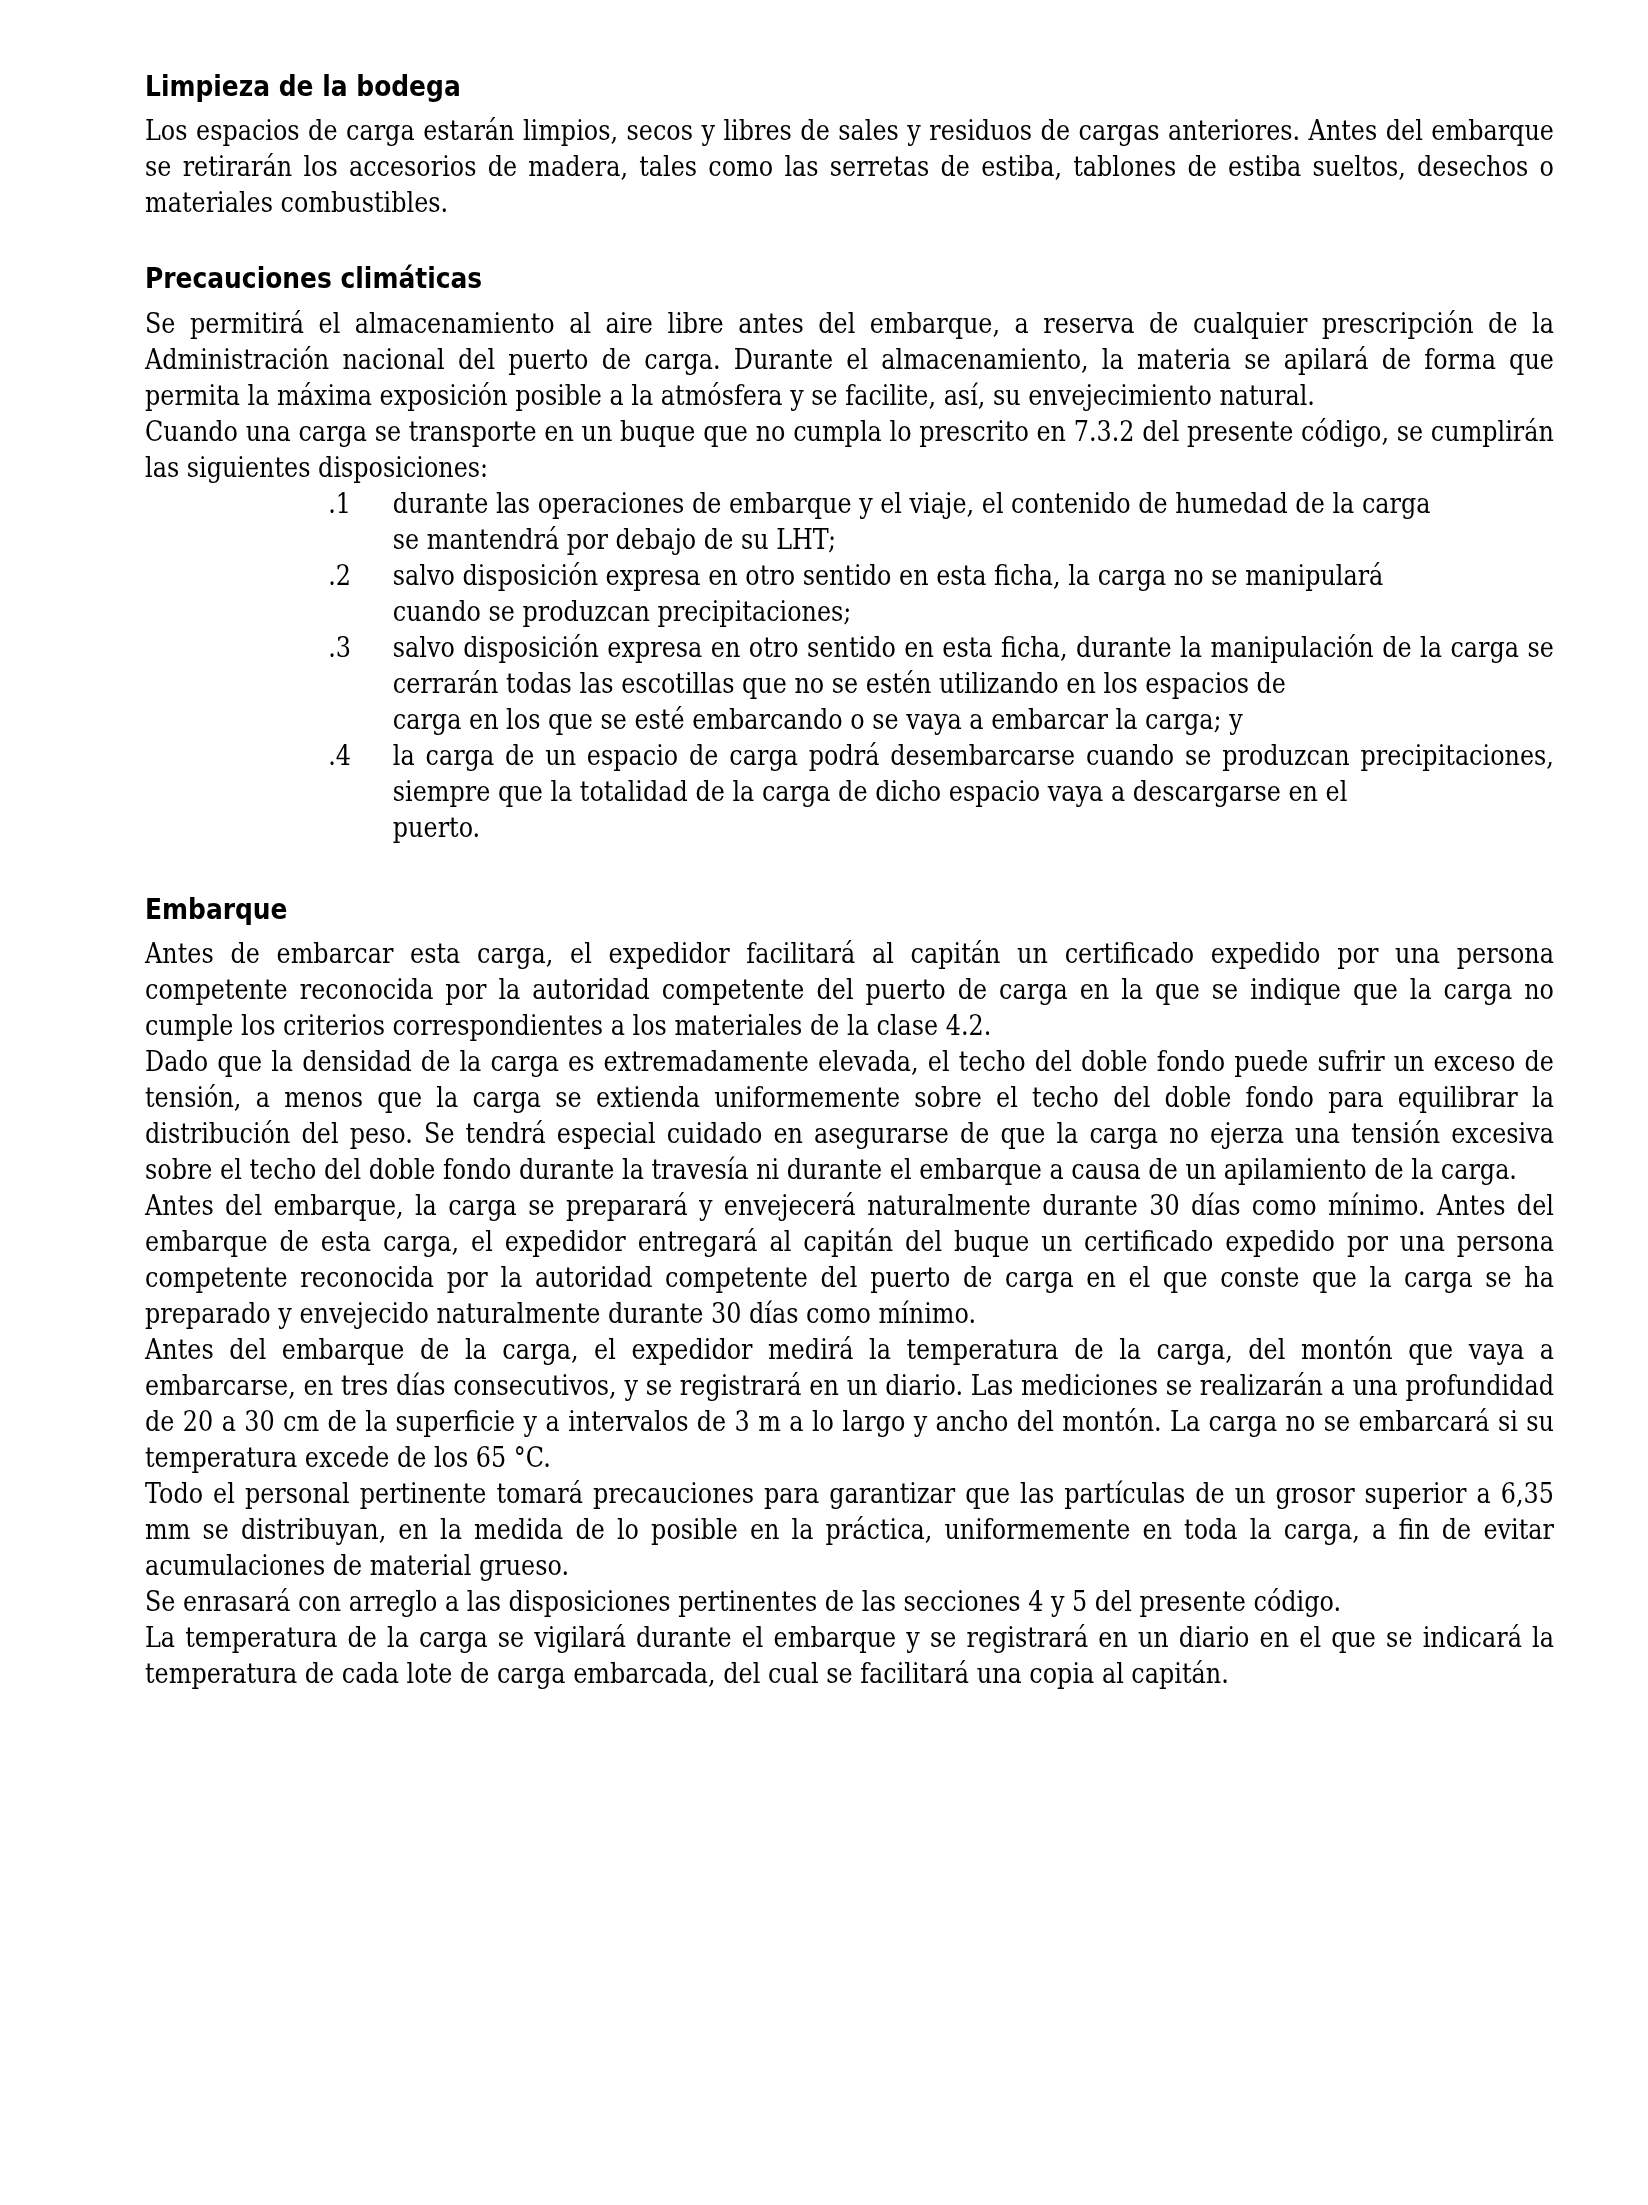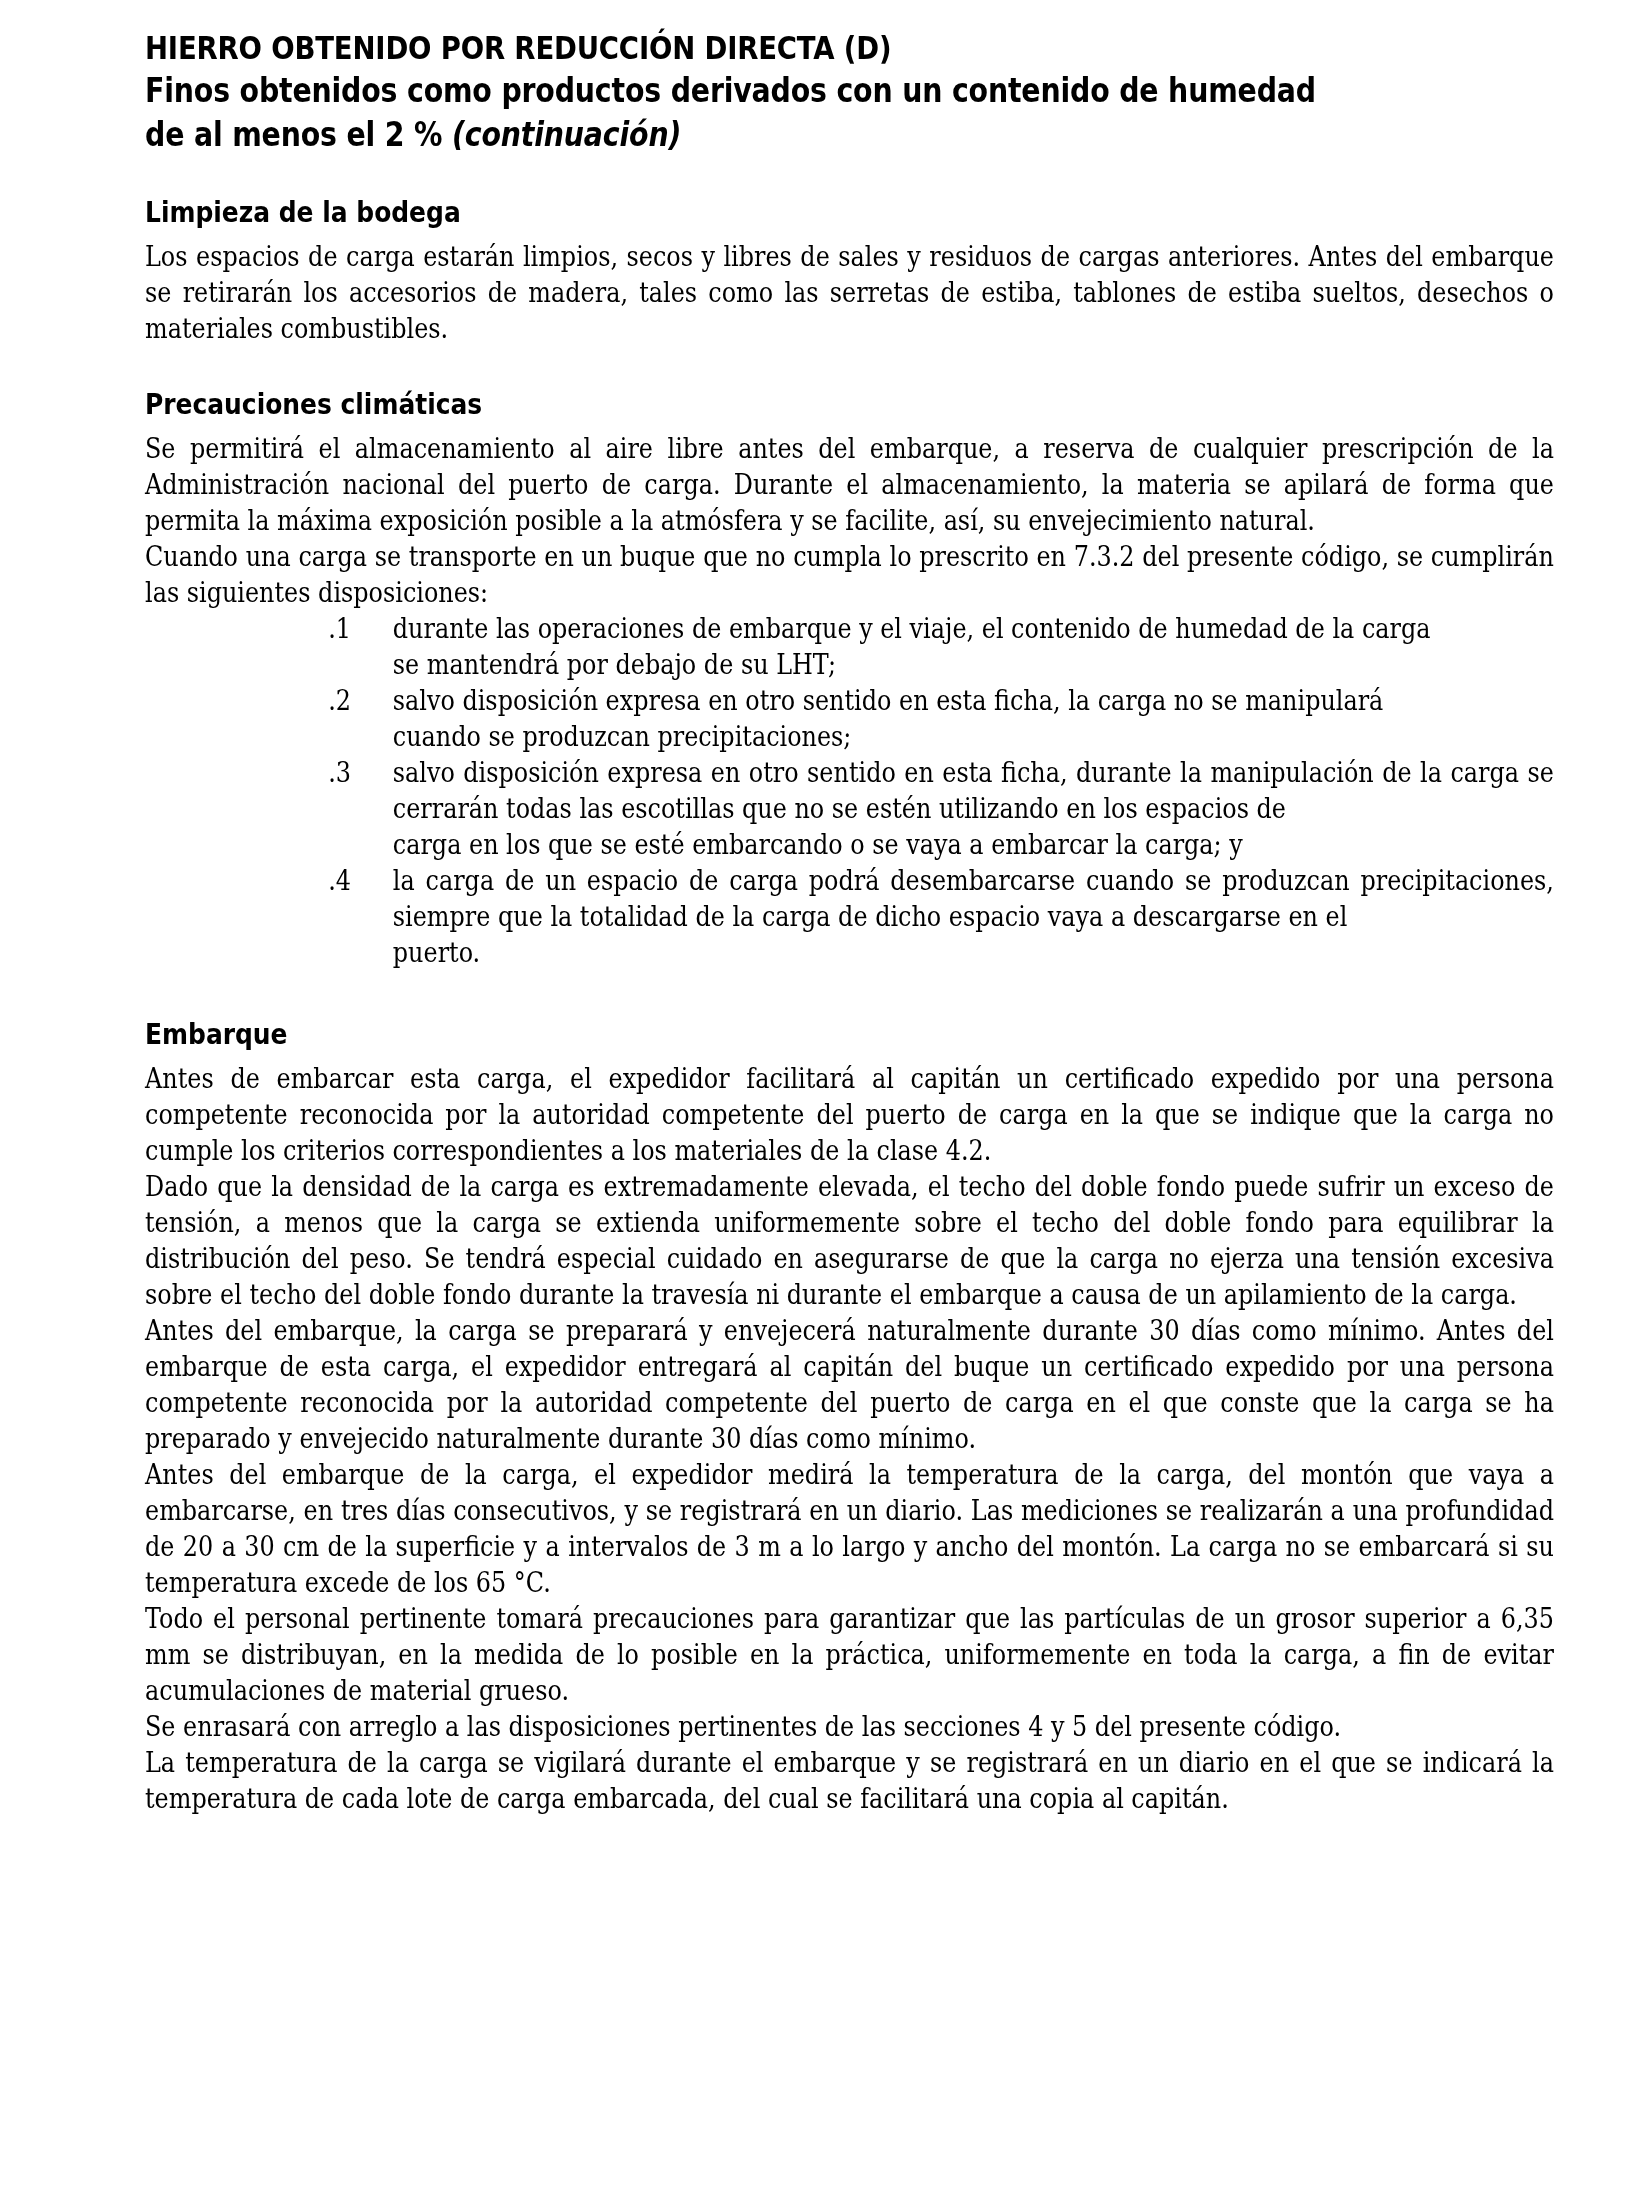--- a/index.html
+++ b/index.html
@@ -110,25 +110,20 @@
   .num-text > span.lastline {
     display: block;
     text-align: left;
   }
 </style>
 </head>
 <body>
 
 <div class="page">
 
-  <div>
-    <h1 class="doc-title">HIERRO OBTENIDO POR REDUCCIÓN DIRECTA (D)</h1>
-    <h2 class="doc-subtitle-1">Finos obtenidos como productos derivados con un contenido de humedad</h2>
-    <h2 class="doc-subtitle-2"><span>de al menos el 2 %</span> <span class="cont">(continuación)</span></h2>
-  </div>
 
   <div>
     <h3 class="section-heading sec-gap-lg">Limpieza de la bodega</h3>
     <p class="para first-after-heading">Los espacios de carga estarán limpios, secos y libres de sales y residuos de cargas anteriores. Antes del embarque se retirarán los accesorios de madera, tales como las serretas de estiba, tablones de estiba sueltos, desechos o materiales combustibles.</p>
   </div>
 
   <div>
     <h3 class="section-heading sec-gap-lg">Precauciones climáticas</h3>
     <p class="para first-after-heading">Se permitirá el almacenamiento al aire libre antes del embarque, a reserva de cualquier prescripción de la Administración nacional del puerto de carga. Durante el almacenamiento, la materia se apilará de forma que permita la máxima exposición posible a la atmósfera y se facilite, así, su envejecimiento natural.</p>
     <p class="para">Cuando una carga se transporte en un buque que no cumpla lo prescrito en 7.3.2 del presente código, se cumplirán las siguientes disposiciones:</p>

